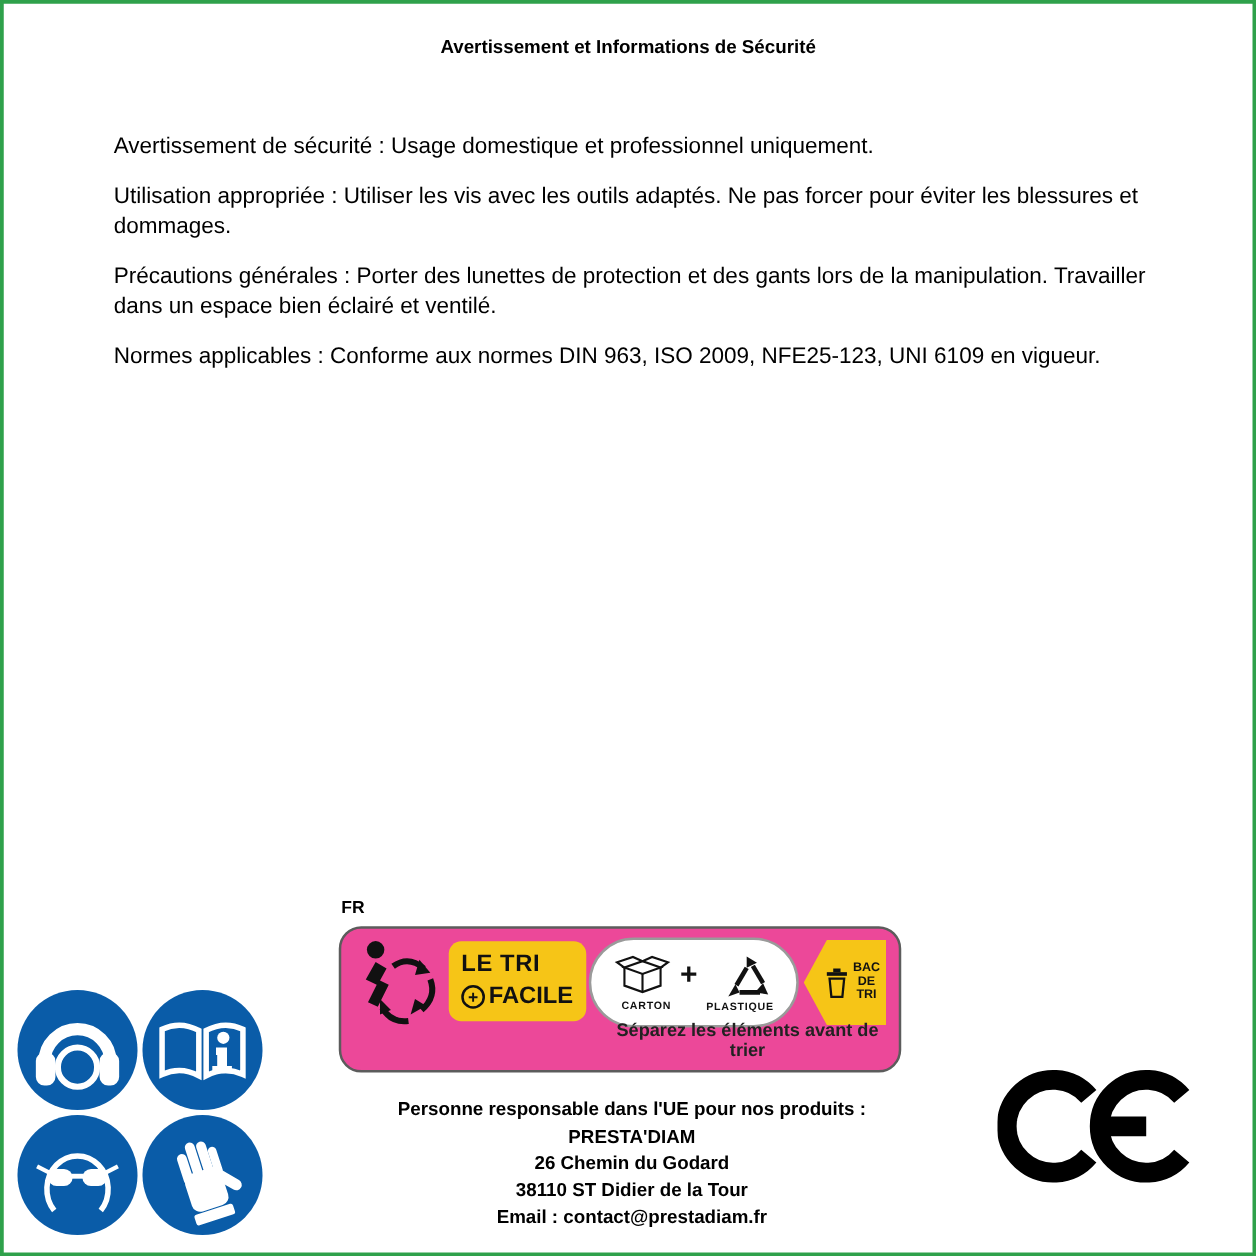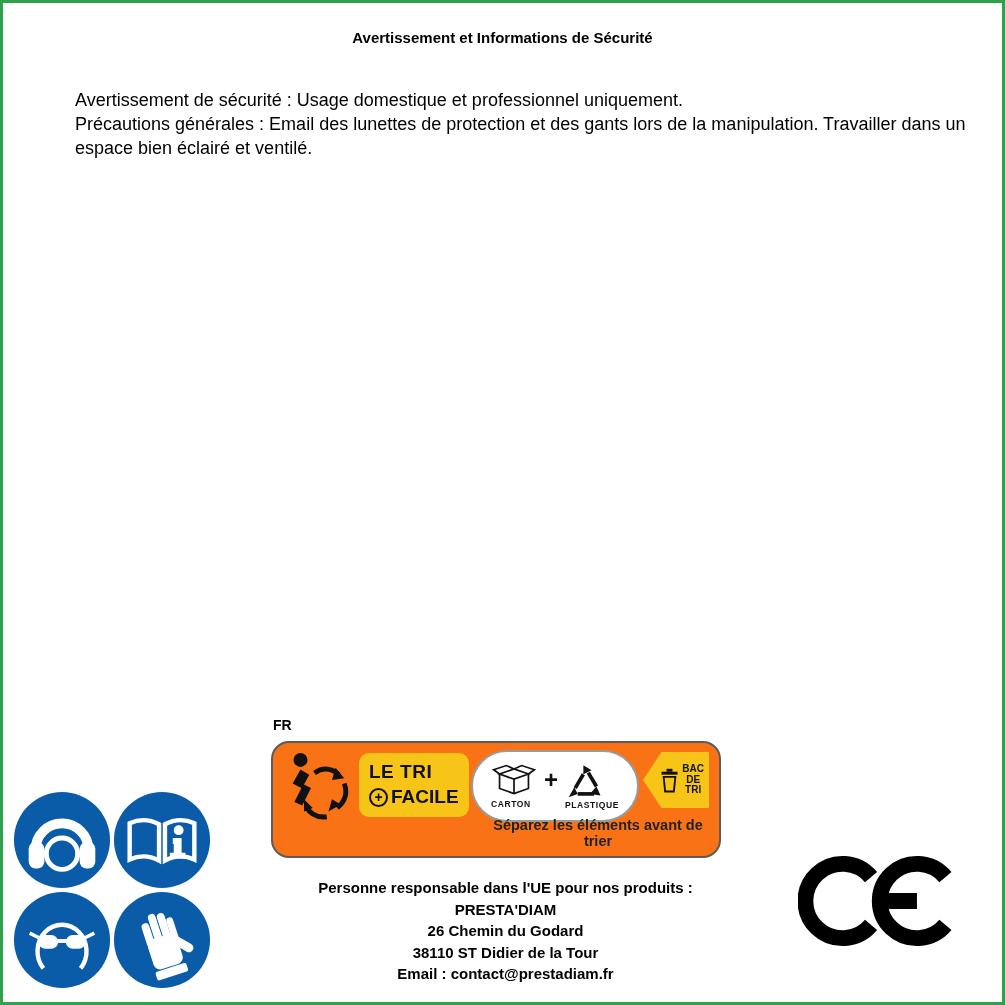--- a/index.html
+++ b/index.html
@@ -16,58 +16,58 @@
     overflow:hidden;
   }
   .title {
     position:absolute; top:26px; left:0; width:100%;
     text-align:center; font-size:15px; font-weight:bold;
   }
   .body-text {
     position:absolute; left:72px; top:85px; width:897px;
     font-size:18px; line-height:24px;
   }
-  .body-text p { margin:0; }
+  .body-text p { margin:16px; }
 
   
   .icons-grid {
     position:absolute; left:10px; top:788px; width:200px;
     display:grid; grid-template-columns:98px 98px; gap:2px;
   }
   .icon { width:98px; height:98px; }
   .icon-bg { fill:var(--icon-blue,#0a5ca8); }
 
   
   .fr-label { position:absolute; left:270px; top:714px; font-size:14px; font-weight:bold; }
   .tri-box {
     position:absolute; left:268px; top:738px; width:450px; height:117px;
-    border:2px solid #5c5c5c; border-radius:18px; background:#f97316;
+    border:2px solid #5c5c5c; border-radius:18px; background:#ec4899;
   }
   .triman { position:absolute; left:10px; top:6px; }
   .tri-pill {
     position:absolute; left:86px; top:10px; width:110px; height:64px;
     background:var(--accent-yellow,#f6c517); border-radius:10px;
     padding:8px 0 0 10px; color:#111;
   }
   .tri-pill .l1 { font-size:19px; font-weight:bold; letter-spacing:0.5px; }
   .tri-pill .l2 { display:flex; align-items:center; margin-top:3px; font-size:19px; font-weight:bold; }
   .plus-circle {
     display:inline-flex; width:19px; height:19px; border:2px solid #111; border-radius:50%;
     align-items:center; justify-content:center; font-size:14px; font-weight:bold; margin-right:3px;
   }
   .tri-oval {
     position:absolute; left:198px; top:7px; width:168px; height:72px;
     border:2px solid #9a9a9a; border-radius:40px; background:#fff;
     display:flex; align-items:center; justify-content:center; gap:7px;
   }
-  .material { display:flex; flex-direction:column; align-items:flex-start; gap:2px; }
+  .material { display:flex; flex-direction:column; align-items:flex-end; gap:2px; }
   .mat-label { font-size:8.5px; font-weight:bold; letter-spacing:0.6px; color:#111; }
   .mat-plus { font-size:24px; font-weight:bold; color:#111; margin-bottom:12px; }
   .tri-flag {
-    position:absolute; left:370px; top:9px; width:66px; height:56px;
+    position:absolute; left:370px; top:9px; width:66px; height:68px;
     background:var(--accent-yellow,#f6c517);
     clip-path:polygon(28% 0, 100% 0, 100% 100%, 28% 100%, 0 50%);
     display:flex; align-items:center; justify-content:flex-end;
     padding-right:5px; gap:3px;
   }
   .flag-text { font-size:10px; font-weight:bold; line-height:10.5px; text-align:center; color:#111; }
   .tri-tagline {
     position:absolute; left:205px; bottom:7px; width:240px; text-align:center;
     font-weight:bold; font-size:14.5px; color:#222;
   }
@@ -83,21 +83,23 @@
 </style>
 </head>
 <body>
 
 <div class="page">
 
   <div class="title">Avertissement et Informations de Sécurité</div>
 
   <div class="body-text">
     <p>Avertissement de sécurité : Usage domestique et professionnel uniquement.</p>
-    <p>Précautions générales : Email des lunettes de protection et des gants lors de la manipulation. Travailler dans un espace bien éclairé et ventilé.</p>
+    <p>Utilisation appropriée : Utiliser les vis avec les outils adaptés. Ne pas forcer pour éviter les blessures et dommages.</p>
+    <p>Précautions générales : Porter des lunettes de protection et des gants lors de la manipulation. Travailler dans un espace bien éclairé et ventilé.</p>
+    <p>Normes applicables : Conforme aux normes DIN 963, ISO 2009, NFE25-123, UNI 6109 en vigueur.</p>
   </div>
 
   <div class="icons-grid">
     <svg class="icon" viewBox="0 0 100 100">
       <circle class="icon-bg" cx="50" cy="50" r="49"></circle>
       <path d="M23 60 a27 27 0 0 1 54 0" fill="none" stroke="#fff" stroke-width="10"></path>
       <rect x="16" y="52" width="16" height="27" rx="7" fill="#fff"></rect>
       <rect x="68" y="52" width="16" height="27" rx="7" fill="#fff"></rect>
       <circle cx="50" cy="64" r="16" fill="none" stroke="#fff" stroke-width="5"></circle>
     </svg>

